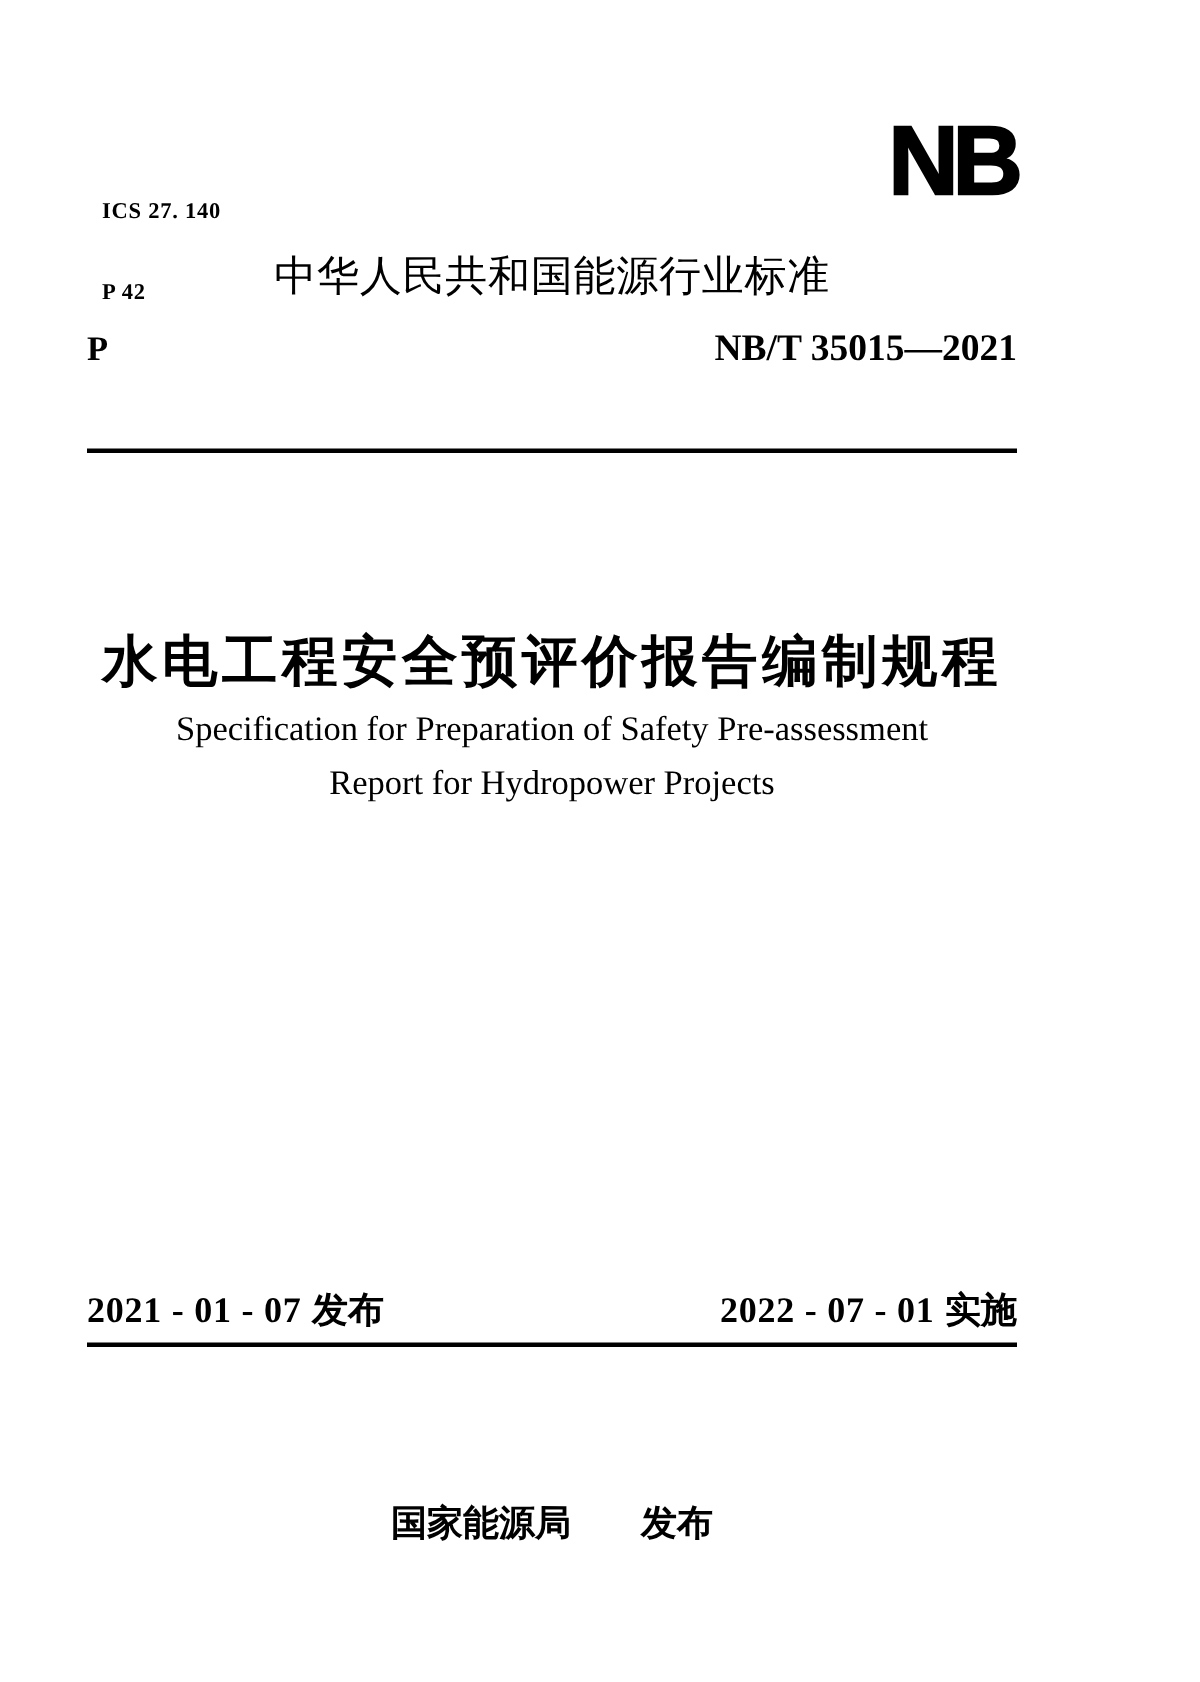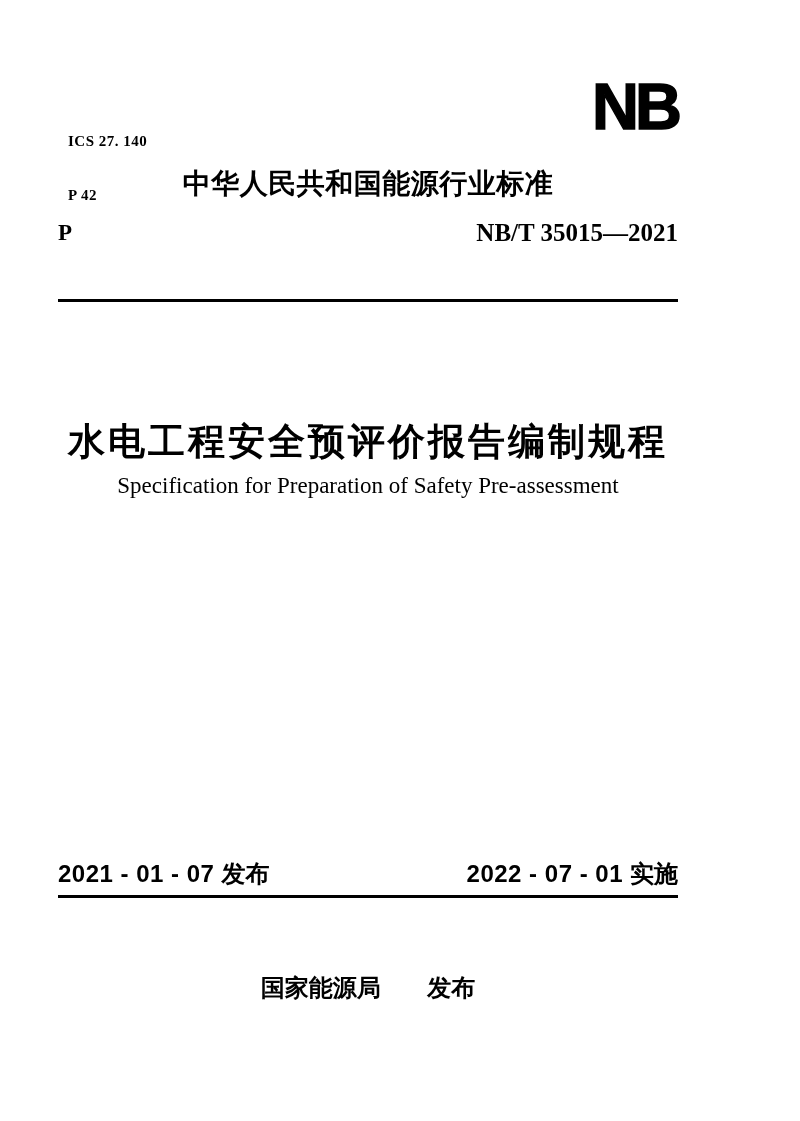--- a/index.html
+++ b/index.html
@@ -45,21 +45,21 @@
     letter-spacing: -4px;
     -webkit-text-stroke: 1.5px #000000;
   }
   .standard-category {
     position: absolute;
     left: 0;
     top: 168px;
     width: 100%;
     text-align: center;
     font-family: "Liberation Sans", "DejaVu Sans", sans-serif;
-    font-weight: bold;
+    font-weight: normal;
     font-size: 28px;
     line-height: 32px;
     letter-spacing: 0.5px;
   }
   .number-row {
     position: absolute;
     left: 0;
     top: 220px;
     width: 100%;
     height: 28px;
@@ -124,39 +124,39 @@
     top: 862px;
     width: 100%;
     height: 26px;
     font-size: 24px;
     line-height: 24px;
     font-weight: bold;
   }
   .issue-date { position: absolute; left: 0; top: 0; white-space: nowrap; }
   .impl-date  { position: absolute; right: 0; top: 0; white-space: nowrap; }
   .date-num {
-    font-family: Liberation Sans, sans-serif;
+    font-family: Liberation Serif, serif;
     letter-spacing: 0.5px;
   }
   .date-label {
     font-family: "Liberation Sans", "DejaVu Sans", sans-serif;
     margin-left: 7px;
   }
   .publisher-row {
     position: absolute;
     left: 0;
     top: 974px;
     width: 100%;
     text-align: center;
     font-family: "Liberation Sans", "DejaVu Sans", sans-serif;
     font-weight: bold;
     font-size: 24px;
     line-height: 28px;
   }
-  .publisher-name { display: inline-block; }
+  .publisher-name { display: inline-block; margin-top: 28px; }
   .publisher-label { display: inline-block; margin-left: 40px; }
 </style>
 </head>
 <body>
 
 <div class="page">
   <div class="content">
 
     <div class="ics-block">
       <div>ICS 27. 140</div>
@@ -172,20 +172,21 @@
       <span class="standard-number">NB/T 35015—2021</span>
     </div>
 
 
     <div class="rule rule-top"></div>
 
     <div class="title-cn">水电工程安全预评价报告编制规程</div>
 
     <div class="title-en">
       <div>Specification for Preparation of Safety Pre-assessment</div>
+      <div>Report for Hydropower Projects</div>
     </div>
 
     <div class="dates-row">
       <span class="issue-date"><span class="date-num">2021 - 01 - 07</span><span class="date-label">发布</span></span>
       <span class="impl-date"><span class="date-num">2022 - 07 - 01</span><span class="date-label">实施</span></span>
     </div>
 
     <div class="rule rule-bottom"></div>
 
     <div class="publisher-row">

